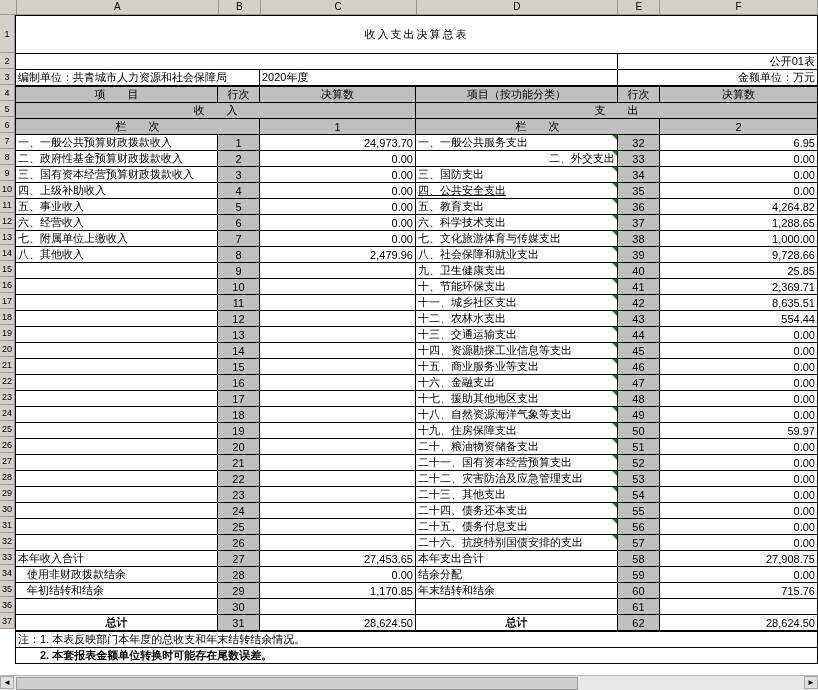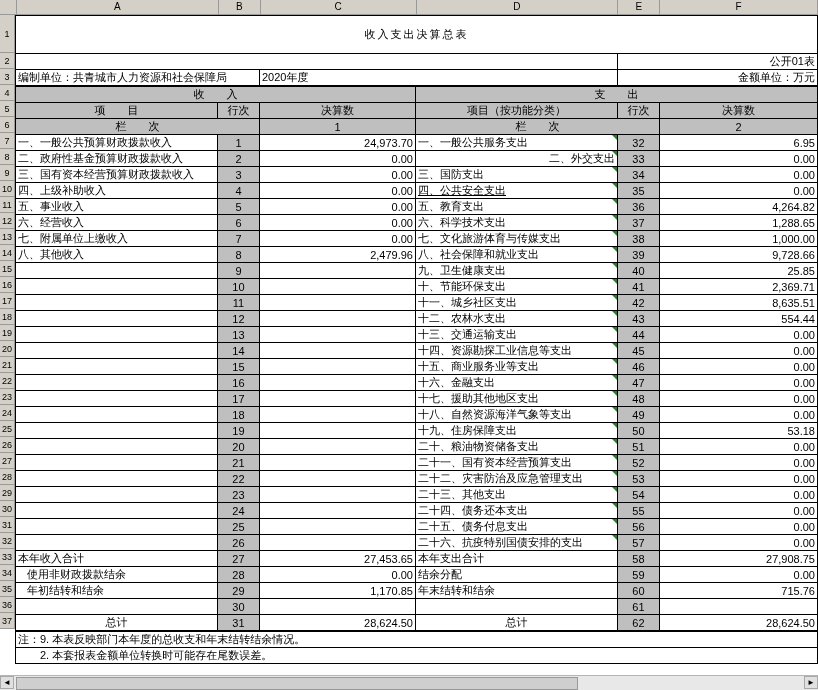--- a/index.html
+++ b/index.html
@@ -31,21 +31,21 @@
   col.c5{width:42px}
   col.c6{width:158px}
 
   .title{font-size:22px;text-align:center;font-weight:normal;letter-spacing:2px;}
   .small{font-size:10px;}
   .right{text-align:right;}
   .center{text-align:center;}
   .left{text-align:left;}
   .num{text-align:right;padding-right:4px;font-size:11px;}
   .gray{background:#bfbfbf;}
-  .bold{font-weight:normal;border-radius:8px;}
+  .bold{font-weight:bold;border-radius:8px;}
 
   .topinfo{font-size:10.5px;}
   .notes td{border:none;font-size:11px;}
 
   
   .hscroll{position:absolute;left:0;bottom:0;width:818px;height:14px;background:#e8e8e8;border-top:1px solid #b5b5b5;}
   .hscroll .thumb{position:absolute;left:16px;top:1px;height:11px;width:560px;background:#cfcfcf;border:1px solid #9a9a9a;}
   .hscroll .lbtn,.hscroll .rbtn{position:absolute;top:0;width:14px;height:13px;background:#e0e0e0;border:1px solid #a9a9a9;box-sizing:border-box;font-size:8px;text-align:center;line-height:11px;}
   .hscroll .lbtn{left:0}
   .hscroll .rbtn{right:0}
@@ -139,32 +139,32 @@
         <colgroup>
             <col class="c1">
             <col class="c2">
             <col class="c3">
             <col class="c4">
             <col class="c5">
             <col class="c6">
           </colgroup>
         <tbody id="tbody">
             <tr>
-              <td class="center gray" colspan="3">收　　入</td>
-              <td class="center gray" colspan="3">支　　出</td>
-            </tr>
-            <tr>
               <td class="center gray">项　　目</td>
               <td class="center gray">行次</td>
               <td class="center gray">决算数</td>
               <td class="center gray">项目（按功能分类）</td>
               <td class="center gray">行次</td>
               <td class="center gray">决算数</td>
             </tr>
             <tr>
+              <td class="center gray" colspan="3">收　　入</td>
+              <td class="center gray" colspan="3">支　　出</td>
+            </tr>
+            <tr>
               <td class="center gray" colspan="2">栏　　次</td>
               <td class="center gray">1</td>
               <td class="center gray" colspan="2">栏　　次</td>
               <td class="center gray">2</td>
             </tr>
             <tr>
               <td class="left">一、一般公共预算财政拨款收入</td>
               <td class="center gray">1</td>
               <td class="num">24,973.70</td>
               <td class="left" style="position: relative;">一、一般公共服务支出<span class="cornermark"></span></td>
@@ -306,21 +306,21 @@
               <td class="left" style="position: relative;">十八、自然资源海洋气象等支出<span class="cornermark"></span></td>
               <td class="center gray">49</td>
               <td class="num">0.00</td>
             </tr>
             <tr>
               <td class="left"></td>
               <td class="center gray">19</td>
               <td class="num"></td>
               <td class="left" style="position: relative;">十九、住房保障支出<span class="cornermark"></span></td>
               <td class="center gray">50</td>
-              <td class="num">53.18</td>
+              <td class="num">59.97</td>
             </tr>
             <tr>
               <td class="left"></td>
               <td class="center gray">20</td>
               <td class="num"></td>
               <td class="left" style="position: relative; margin-left: 44px;">二十、粮油物资储备支出<span class="cornermark"></span></td>
               <td class="center gray">51</td>
               <td class="num">0.00</td>
             </tr>
             <tr>
@@ -418,21 +418,21 @@
         <colgroup>
             <col class="c1">
             <col class="c2">
             <col class="c3">
             <col class="c4">
             <col class="c5">
             <col class="c6">
           </colgroup>
         <tbody>
             <tr>
-          <td colspan="6" class="left">注：9. 本表反映部门本年度的总收支和年末结转结余情况。</td>
+          <td colspan="6" class="left">注：1. 本表反映部门本年度的总收支和年末结转结余情况。</td>
         </tr>
         <tr>
           <td colspan="6" class="left bold">　　2. 本套报表金额单位转换时可能存在尾数误差。</td>
         </tr>
       </tbody>
         </table>
     </div>
   </div>
 
   <div class="hscroll">

